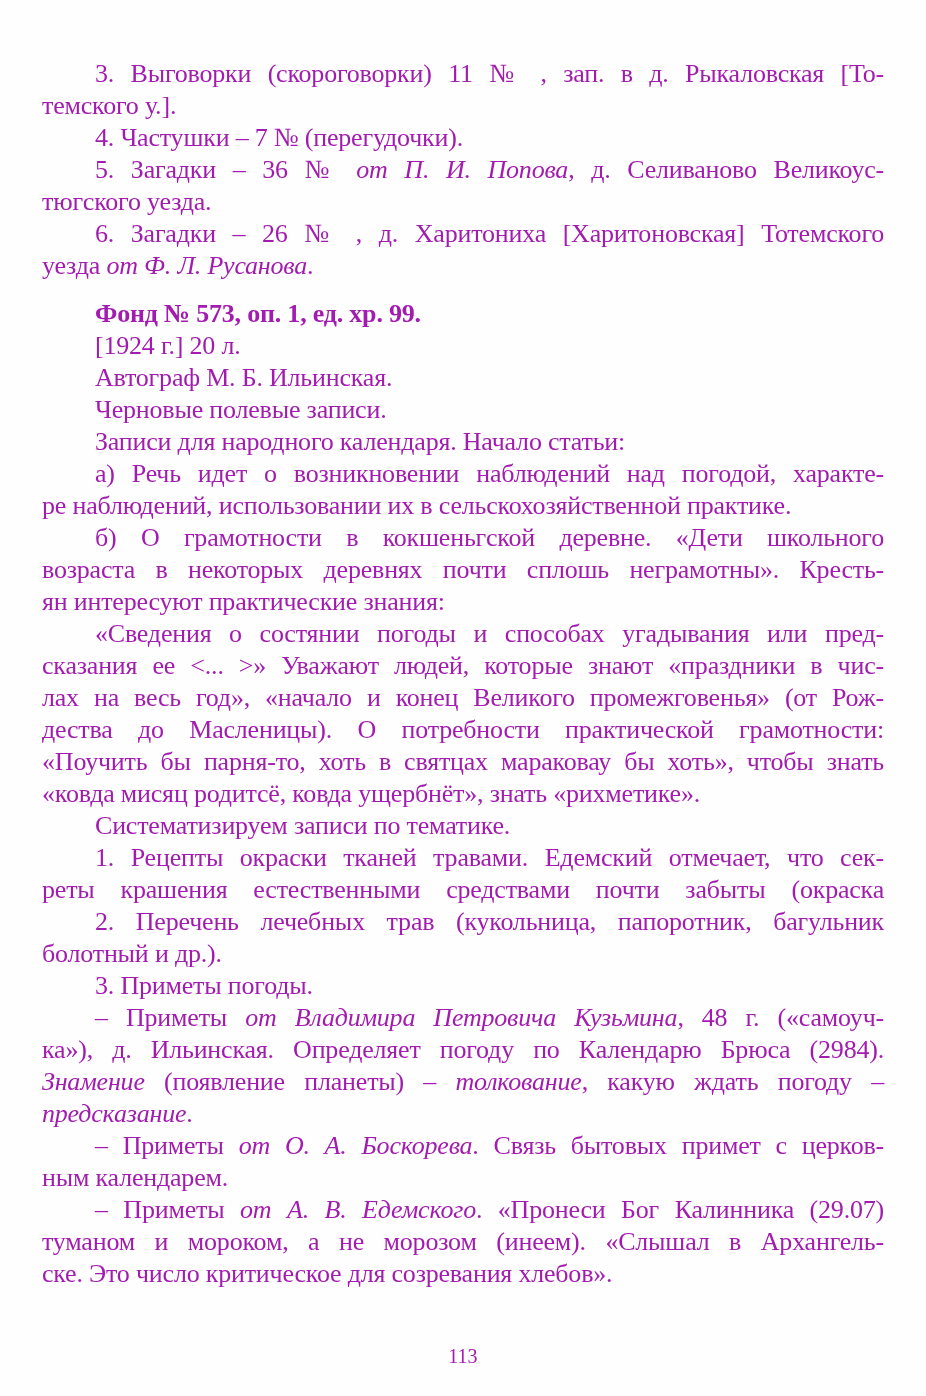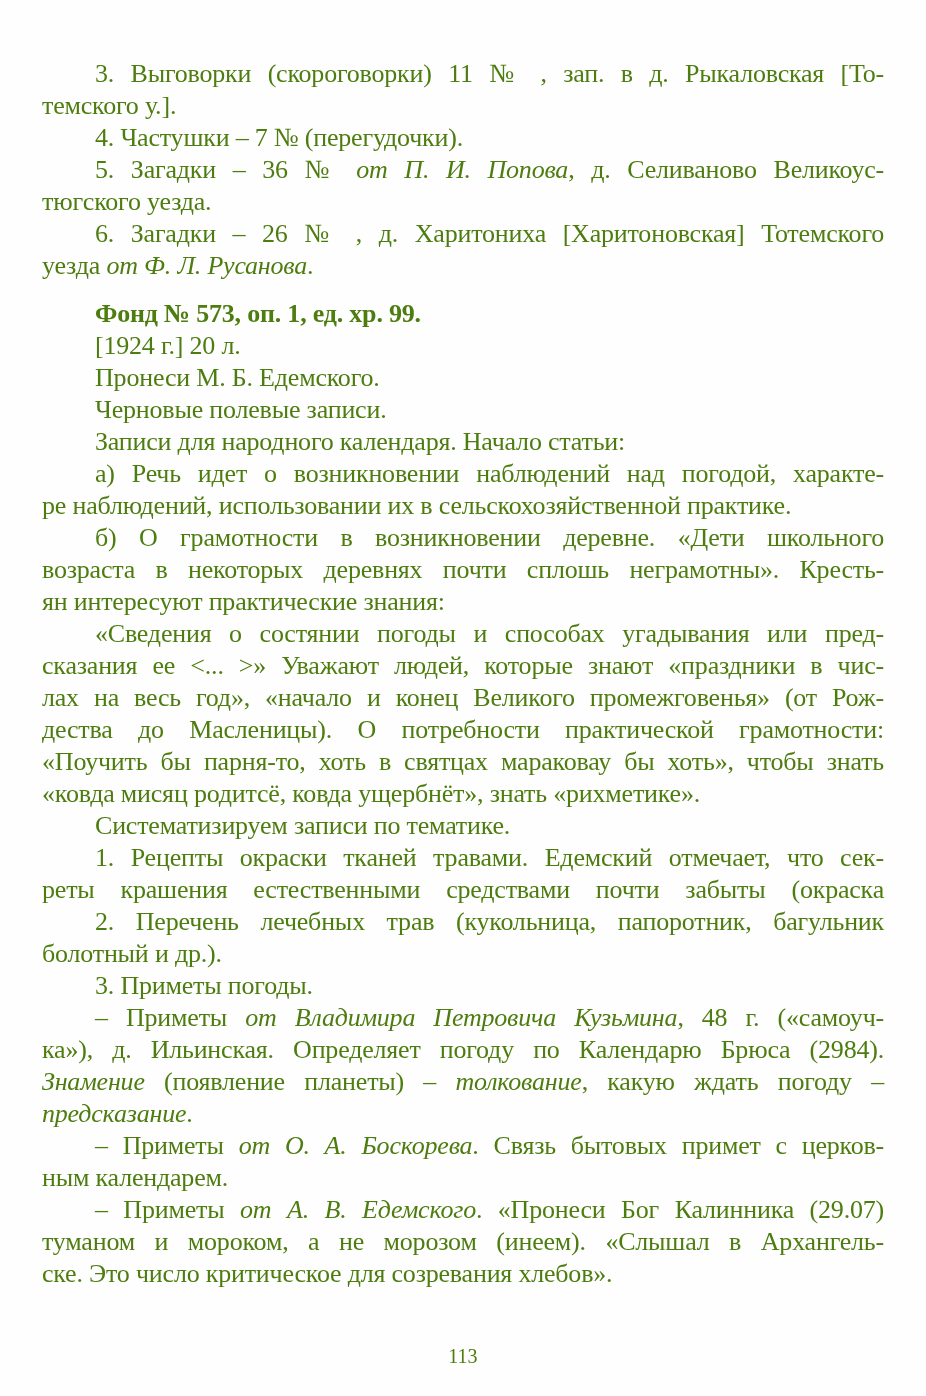--- a/index.html
+++ b/index.html
@@ -5,21 +5,21 @@
   html, body {
     margin: 0;
     padding: 0;
     background: #ffffff;
   }
   .page {
     position: relative;
     width: 926px;
     height: 1396px;
     background: #fefefe;
-    color: #4d7c0f;
+    color: #a21caf;
     font-family: "Liberation Serif", serif;
     overflow: hidden;
   }
   .text-block {
     position: absolute;
     left: 42px;
     top: 58px;
     width: 842px;
   }
   .line {
@@ -59,26 +59,26 @@
   <div class="text-block">
       <div class="line indent"><span>3. Выговорки (скороговорки) 11 № , зап. в д. Рыкаловская [То-</span></div>
       <div class="line last"><span>темского у.].</span></div>
       <div class="line indent last"><span>4. Частушки – 7 № (перегудочки).</span></div>
       <div class="line indent"><span>5. Загадки – 36 № </span><span class="seg-i">от П. И. Попова</span><span>, д. Селиваново Великоус-</span></div>
       <div class="line last"><span>тюгского уезда.</span></div>
       <div class="line indent"><span>6. Загадки – 26 № , д. Харитониха [Харитоновская] Тотемского</span></div>
       <div class="line last"><span>уезда </span><span class="seg-i">от Ф. Л. Русанова</span><span>.</span></div>
       <div class="line indent last gap"><span class="seg-b">Фонд № 573, оп. 1, ед. хр. 99.</span></div>
       <div class="line indent last"><span>[1924 г.] 20 л.</span></div>
-      <div class="line indent last"><span>Пронеси М. Б. Едемского.</span></div>
+      <div class="line indent last"><span>Автограф М. Б. Ильинская.</span></div>
       <div class="line indent last"><span>Черновые полевые записи.</span></div>
       <div class="line indent last"><span>Записи для народного календаря. Начало статьи:</span></div>
       <div class="line indent"><span>а) Речь идет о возникновении наблюдений над погодой, характе-</span></div>
       <div class="line last"><span>ре наблюдений, использовании их в сельскохозяйственной практике.</span></div>
-      <div class="line indent"><span>б) О грамотности в возникновении деревне. «Дети школьного</span></div>
+      <div class="line indent"><span>б) О грамотности в кокшеньгской деревне. «Дети школьного</span></div>
       <div class="line"><span>возраста в некоторых деревнях почти сплошь неграмотны». Кресть-</span></div>
       <div class="line last"><span>ян интересуют практические знания:</span></div>
       <div class="line indent"><span>«Сведения о состянии погоды и способах угадывания или пред-</span></div>
       <div class="line"><span>сказания ее &lt;... &gt;» Уважают людей, которые знают «праздники в чис-</span></div>
       <div class="line"><span>лах на весь год», «начало и конец Великого промежговенья» (от Рож-</span></div>
       <div class="line"><span>дества до Масленицы). О потребности практической грамотности:</span></div>
       <div class="line"><span>«Поучить бы парня-то, хоть в святцах мараковау бы хоть», чтобы знать</span></div>
       <div class="line last"><span>«ковда мисяц родитсё, ковда ущербнёт», знать «рихметике».</span></div>
       <div class="line indent last"><span>Систематизируем записи по тематике.</span></div>
       <div class="line indent"><span>1. Рецепты окраски тканей травами. Едемский отмечает, что сек-</span></div>

